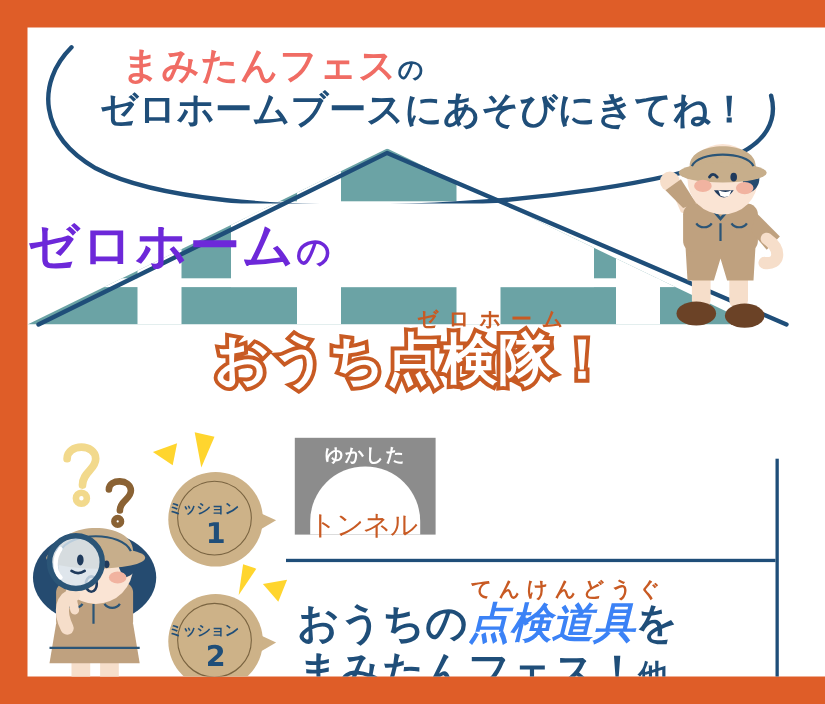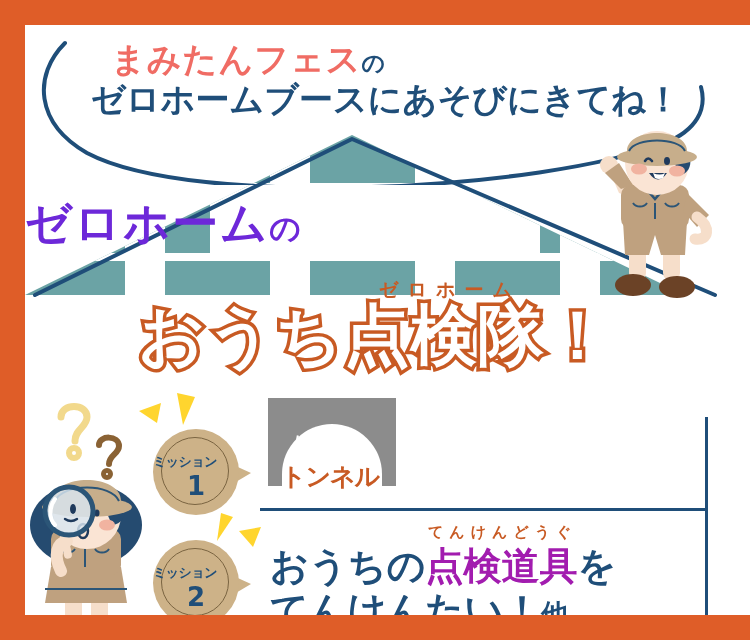--- a/index.html
+++ b/index.html
@@ -96,21 +96,21 @@
   }
   .furigana-top {
     font-size: 19px;
     font-weight: bold;
     color: #C85A23;
     letter-spacing: 9px;
     margin-left: 150px;
     margin-bottom: -2px;
   }
   .title-main {
-    font-size: 66px;
+    font-size: 50px;
     font-weight: bold;
     letter-spacing: 1px;
     color: #ffffff;
     -webkit-text-stroke: 7px #C85A23;
     paint-order: stroke fill;
     line-height: 1.05;
   }
 
   
   .sep {
@@ -208,40 +208,39 @@
   .tunnel-furigana {
     position: absolute;
     left: 0; top: 4px;
     width: 128px;
     text-align: center;
     font-size: 17px;
     font-weight: bold;
     color: #ffffff;
     letter-spacing: 1px;
     z-index: 3;
-    margin-top: 28px;
   }
   .tunnel-main {
     position: absolute;
     left: 0; top: 24px;
     width: 128px;
     text-align: center;
     font-size: 33px;
     font-weight: bold;
     color: #C85A23;
     letter-spacing: 0px;
     z-index: 3;
   }
   .tunnel-sub {
     position: absolute;
     left: 0; top: 62px;
     width: 124px;
     text-align: center;
     font-size: 25px;
-    font-weight: bold;
+    font-weight: normal;
     color: #C85A23;
     letter-spacing: -1px;
     z-index: 3;
   }
 
   
   .m1-text {
     position: absolute;
     left: 378px;
     top: 418px;
@@ -254,21 +253,21 @@
   .m2-block {
     position: absolute;
     left: 245px;
     top: 498px;
     width: 440px;
   }
   .m2-fg {
     position: absolute;
     left: 158px;
     top: 0px;
-    font-size: 15px;
+    font-size: 19px;
     font-weight: bold;
     color: #C85A23;
     letter-spacing: 6px;
   }
   .m2-l1 {
     position: absolute;
     left: 0px;
     top: 18px;
     font-size: 38px;
     font-weight: bold;
@@ -277,21 +276,21 @@
   }
   .m2-l2 {
     position: absolute;
     left: 0px;
     top: 62px;
     font-size: 38px;
     font-weight: bold;
     color: #1F4E79;
     white-space: nowrap;
   }
-  .c-orange { color: #a21caf; }
+  .c-orange { color: #3b82f6; font-style: italic; }
   .hoka { font-size: 27px; }
 
   
   .boy {
     position: absolute;
     left: 560px;
     top: 98px;
     width: 150px;
     height: 180px;
   }
@@ -402,21 +401,21 @@
       <div class="badge-label">ミッション</div>
       <div class="badge-num">2</div>
     </div>
 
     <div class="m2-block">
       <div class="m2-fg">てんけんどうぐ</div>
       <div class="m2-l1">
         <span>おうちの</span><span class="c-orange">点検道具</span><span>を</span>
       </div>
       <div class="m2-l2">
-        <span>てんけんたい！</span><span class="hoka">他</span>
+        <span>まみたんフェス！</span><span class="hoka">他</span>
       </div>
     </div>
 
     <div class="qmarks">
       <svg width="95" height="90" viewBox="0 0 95 90">
         <path d="M 14 22 C 14 8 40 8 40 22 C 40 32 28 34 28 46" fill="none" stroke="#F2D98C" stroke-width="7" stroke-linecap="round"></path>
         <circle cx="27" cy="58" r="5" fill="none" stroke="#F2D98C" stroke-width="6"></circle>
         <path d="M 52 50 C 52 40 72 40 72 51 C 72 59 62 60 62 69" fill="none" stroke="#8A6234" stroke-width="6" stroke-linecap="round"></path>
         <circle cx="60" cy="79" r="3.5" fill="none" stroke="#8A6234" stroke-width="5"></circle>
       </svg>

